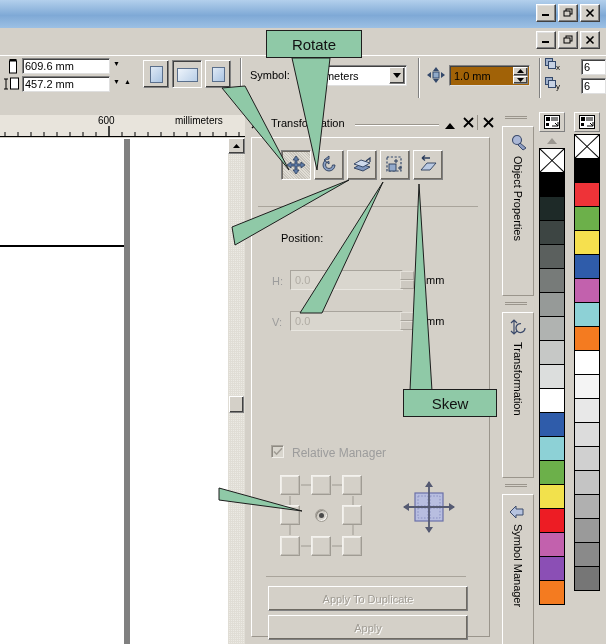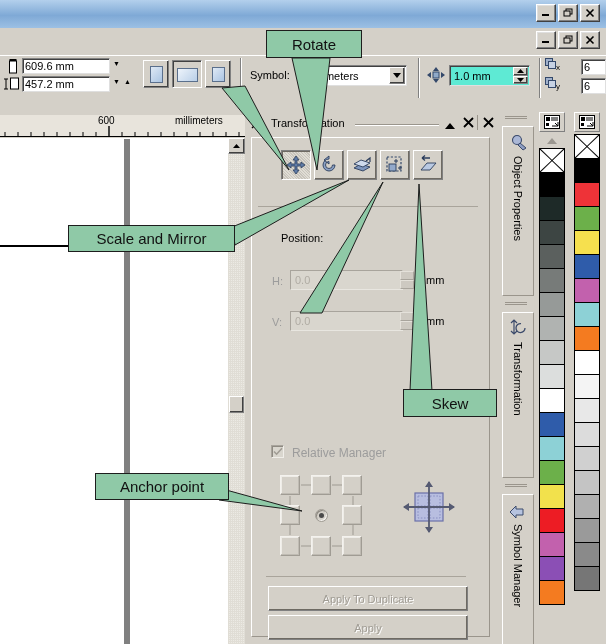--- a/index.html
+++ b/index.html
@@ -70,21 +70,21 @@
   }
   .combo .ctext{ padding-left:3px; font-size:11px; color:#000;}
   .combo .carrow{
     position:absolute; right:1px; top:1px; width:16px; bottom:1px;
     background:#d4d0c8;
     border:1px solid #fff; border-right-color:#808080; border-bottom-color:#808080;
     box-shadow: inset -1px -1px 0 #404040;
     display:flex;align-items:center;justify-content:center;
   }
   .spinbox{
-    position:absolute; background:#5eead4;
+    position:absolute; background:#a16207;
     border:1px solid #808080; border-right-color:#dfdfdf; border-bottom-color:#dfdfdf;
     box-shadow: inset 1px 1px 0 #404040;
     display:flex; align-items:center;text-align:center;
   }
   .spinbox .stext{ padding-left:4px; font-size:11px; color:#000;}
   .spinarrows{
     position:absolute; right:1px; top:1px; width:15px; bottom:1px;
     display:flex; flex-direction:column;
   }
   .spinarrows div{
@@ -694,20 +694,18 @@
     <path d="M300 313 L322 313 L383 182 Z" fill="#8fc9a7" stroke="#1d1d1d" stroke-width="1"></path>
 
     <path d="M410 391 L432 391 L419 184 Z" fill="#8fc9a7" stroke="#1d1d1d" stroke-width="1"></path>
 
     <path d="M219 488 L219 500 L302 511 Z" fill="#8fc9a7" stroke="#1d1d1d" stroke-width="1"></path>
   </svg>
 
   <div class="callout" style="left:266px;top:30px;width:96px;height:28px;">Rotate</div>
 
 
-  <div class="callout" style="left:68px;top:225px;width:167px;height:27px;">Scale and Mirror</div>
 
 
   <div class="callout" style="left:403px;top:389px;width:94px;height:28px;">Skew</div>
 
-  <div class="callout" style="left:95px;top:473px;width:134px;height:27px;">Anchor point</div>
 
 </div>
 
 </body></html>

